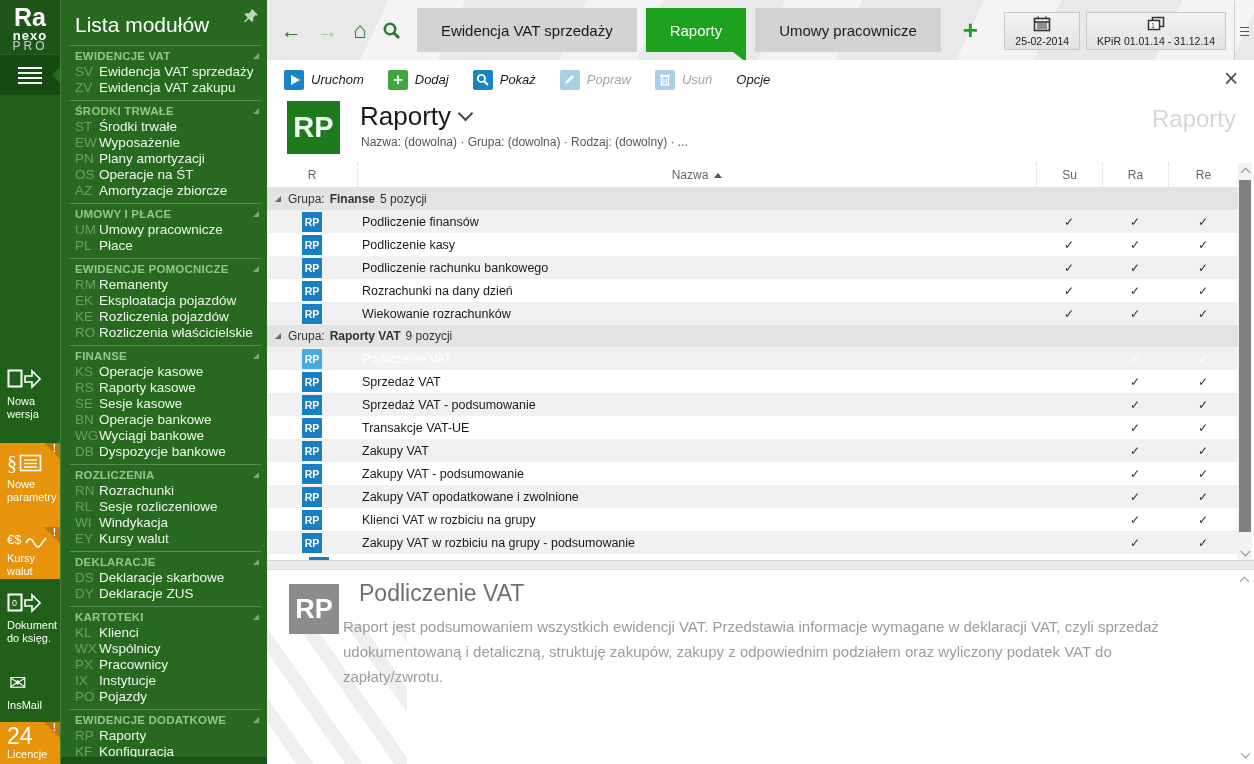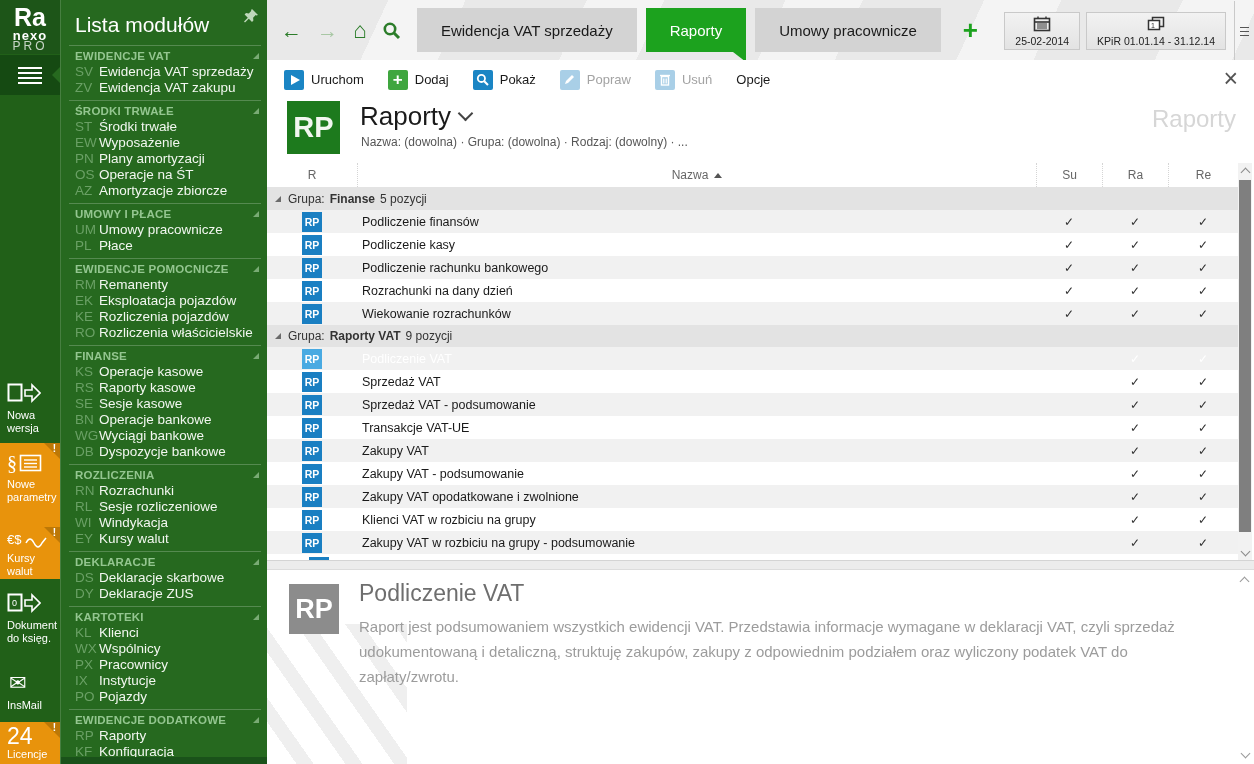--- a/index.html
+++ b/index.html
@@ -58,21 +58,21 @@
        border-top:10px solid #1ca21e;border-left:13px solid transparent;}
   .addtab{margin-left:22px;color:#1ca21e;font-size:26px;font-weight:bold;line-height:26px;}
   .daterow{margin-left:auto;display:flex;align-items:center;height:47px;margin-top:2px;}
   .datebtn{border:1px solid #c9c9c9;background:linear-gradient(#f2f2f2,#e3e3e3);margin-left:6px;
            display:flex;flex-direction:column;align-items:center;justify-content:center;padding:3px 10px 2px;}
   .datebtn .dlabel{font-size:10.5px;color:#222;margin-top:3px;white-space:nowrap;}
   .menubtn{width:19px;border-left:1px solid #c9c9c9;margin-left:8px;height:60px;display:flex;align-items:center;justify-content:center;}
   .menubtn .mlines{width:9px;height:9px;background:repeating-linear-gradient(#555 0 1.5px,transparent 1.5px 3.8px);}
 
   
-  .toolbar{position:absolute;left:0;top:60px;width:100%;height:39px;background:#fff;display:flex;align-items:center;padding-left:17px;box-sizing:border-box;}
+  .toolbar{position:absolute;left:0;top:60px;width:100%;height:39px;background:#fff;display:flex;align-items:center;padding-left:17px;box-sizing:border-box;font-style:italic;}
   .tbtn{display:flex;align-items:center;gap:7px;margin-right:24px;font-size:13px;color:#1a1a1a;}
   .tbtn .tico{width:20px;height:20px;border-radius:2px;display:flex;align-items:center;justify-content:center;color:#fff;}
   .tico.blue{background:#1a85c4;}
   .tico.green{background:#3fa63f;}
   .tico.lblue{background:#a9cfe7;}
   .tbtn.disabled{color:#a3a3a3;justify-content:flex-end;}
   .playg{width:0;height:0;border-left:9px solid #fff;border-top:5.5px solid transparent;border-bottom:5.5px solid transparent;margin-left:2px;}
   .plusg{font-size:17px;font-weight:bold;line-height:17px;}
   .closex{position:absolute;right:16px;top:4px;font-size:25px;color:#555;line-height:28px;}
 
@@ -119,21 +119,21 @@
   .vthumb{position:absolute;left:1px;top:17px;width:12px;height:352px;background:#7f7f7f;}
 
   
   .splitter{position:absolute;left:0;top:560px;width:100%;height:10px;background:#ececec;border-top:1px solid #d4d4d4;border-bottom:1px solid #dcdcdc;box-sizing:border-box;}
   .detail{position:absolute;left:0;top:570px;width:100%;height:194px;background:#fff;overflow:hidden;}
   .detail::before{content:"";position:absolute;left:-30px;bottom:-30px;width:170px;height:170px;
       background:repeating-linear-gradient(55deg,transparent 0 26px,#efefef 26px 40px);}
   .dbadge{position:absolute;left:22px;top:14px;width:50px;height:50px;background:#8c8c8c;color:#fff;
           display:flex;align-items:center;justify-content:center;font-size:27px;font-weight:bold;}
   .dtitle{position:absolute;left:92px;top:10px;font-size:23px;color:#6e6e6e;}
-  .ddesc{position:absolute;left:92px;top:44px;width:870px;font-size:15px;line-height:25px;color:#9c9c9c;}
+  .ddesc{position:absolute;left:76px;top:44px;width:870px;font-size:15px;line-height:25px;color:#9c9c9c;}
   .dscroll-up{position:absolute;right:6px;top:8px;}
   .dscroll-up .c,.corner .c{display:block;width:6px;height:6px;border-right:1.5px solid #9a9a9a;border-bottom:1.5px solid #9a9a9a;}
   .dscroll-up .c{transform:rotate(-135deg);}
   .corner{position:absolute;right:5px;bottom:3px;}
   .corner .c{transform:rotate(45deg);margin-bottom:4px;}
   .grip{width:10px;height:10px;background:repeating-linear-gradient(135deg,transparent 0 2px,#bdbdbd 2px 3.5px);}
   svg{display:block;}
 </style>
 </head>
 <body>
@@ -141,21 +141,21 @@
 <div class="rail">
   <div class="logo">
     <span class="l1">Ra</span>
     <span class="l2">nexo</span>
     <span class="l3">PRO</span>
   </div>
   <div class="hamb">
     <span class="lines"></span>
   </div>
 
-  <div class="rail-item" style="top:374px;height:82px;">
+  <div class="rail-item" style="top:360px;height:82px;">
     <span class="ricon">
       <svg width="34" height="22" viewBox="0 0 34 22">
           <rect x="1.5" y="2.5" width="13" height="16" fill="none" stroke="#fff" stroke-width="2"></rect>
           <path d="M18 8 h7 v-5 l8 8 -8 8 v-5 h-7 z" fill="none" stroke="#fff" stroke-width="1.6"></path>
         </svg>
     </span>
     <div class="rlabel">
       <span>Nowa</span>
         <span>wersja</span>
     </div>

